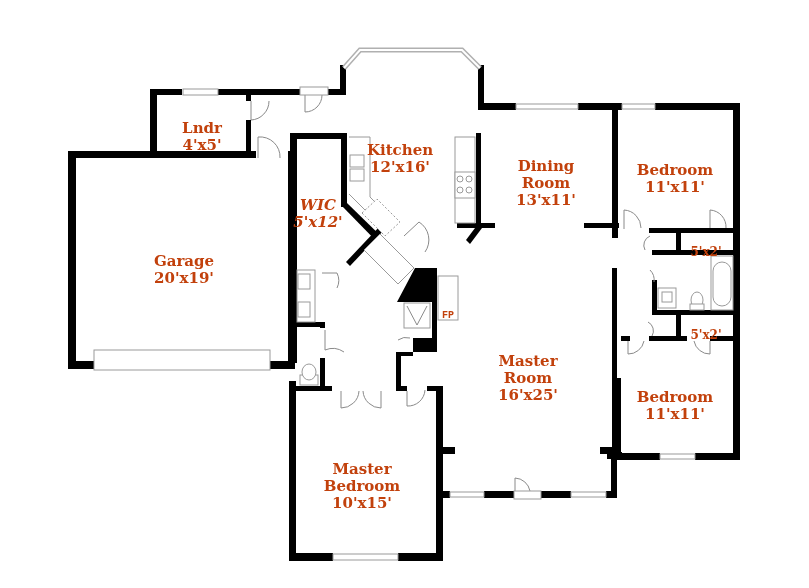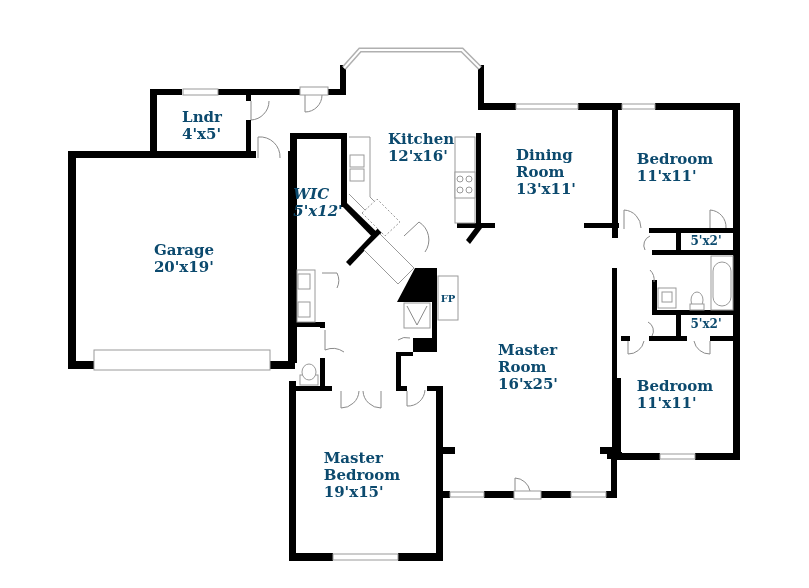--- a/index.html
+++ b/index.html
@@ -6,26 +6,27 @@
   body { width: 809px; height: 588px; overflow: hidden; position: relative; }
   #plan { position: absolute; left: 0; top: 0; width: 809px; height: 588px; }
   .wall { fill: #000000; }
   .win { fill: #ffffff; stroke: #9a9a9a; stroke-width: 1; }
   .door { fill: none; stroke: #8a8a8a; stroke-width: 1; }
   .fixture { fill: #ffffff; stroke: #9a9a9a; stroke-width: 1; }
   .label {
     position: absolute;
     font-family: "DejaVu Serif", "Liberation Serif", serif;
     font-weight: bold;
-    color: #0c4a6e;
-    text-align: left;
+    color: #c2410c;
+    text-align: center;
     line-height: 17px;
     font-size: 15px;
     transform: translateX(-50%);
     white-space: nowrap;
+    margin-top: 11px;
   }
   .label span { display: block; }
   .label.small { font-size: 12px; }
   .fp { font-size: 10px; line-height: 12px; }
 </style>
 </head>
 <body>
 
 <svg id="plan" viewBox="0 0 809 588" xmlns="http://www.w3.org/2000/svg">
 
@@ -179,21 +180,21 @@
     <rect class="fixture" x="662" y="292" width="10" height="10"></rect>
     <ellipse class="fixture" cx="697" cy="300" rx="6" ry="8"></ellipse>
     <rect class="fixture" x="690" y="304" width="14" height="6"></rect>
   </g>
 </svg>
 
 <div class="label" style="left:202px; top:109px;">
   <span>Lndr</span>
   <span>4'x5'</span>
 </div>
-<div class="label" style="left:421px; top:131px;">
+<div class="label" style="left:400px; top:131px;">
   <span>Kitchen</span>
   <span>12'x16'</span>
 </div>
 <div class="label" style="left:546px; top:147px;">
   <span>Dining</span>
   <span>Room</span>
   <span>13'x11'</span>
 </div>
 <div class="label" style="left:675px; top:151px;">
   <span>Bedroom</span>
@@ -218,17 +219,17 @@
   <span>Room</span>
   <span>16'x25'</span>
 </div>
 <div class="label" style="left:675px; top:378px;">
   <span>Bedroom</span>
   <span>11'x11'</span>
 </div>
 <div class="label" style="left:362px; top:450px;">
   <span>Master</span>
   <span>Bedroom</span>
-  <span>19'x15'</span>
-</div>
-<div class="label fp" style="left:448px; top:293px;">
+  <span>10'x15'</span>
+</div>
+<div class="label fp" style="left:448px; top:299px;font-family:Liberation Mono, monospace;">
   <span>FP</span>
 </div>
 
 </body></html>

